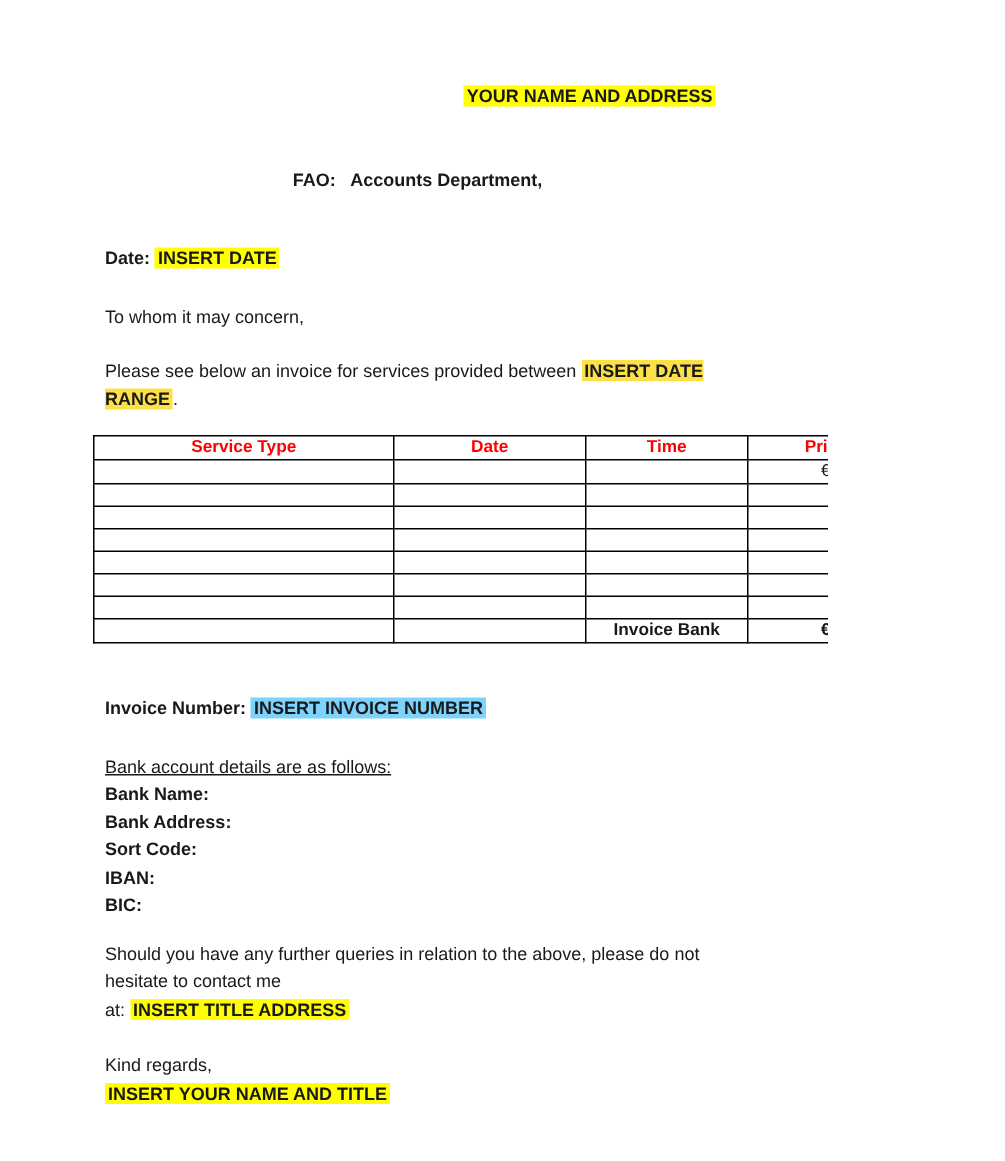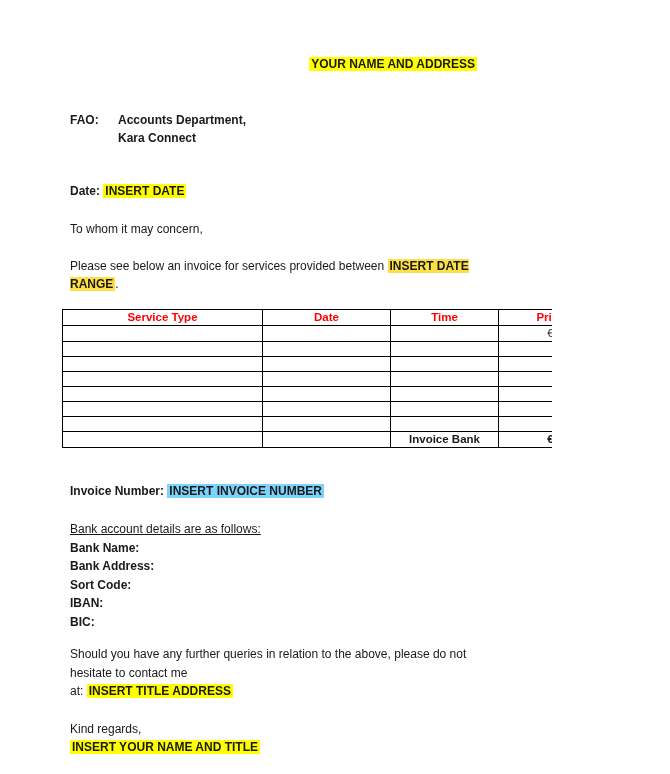--- a/index.html
+++ b/index.html
@@ -11,21 +11,21 @@
     padding:55px 75px 30px 70px;
     font-family:"Liberation Sans","DejaVu Sans",sans-serif;
     font-size:12px; line-height:18.5px;
     color:#191919;
     overflow:hidden;
   }
   .b { font-weight:bold; }
   .u { text-decoration:underline; }
   .hl { font-weight:bold; padding:0 2px; }
   .recipient { text-align:right; }
-  .fao { margin-top:37px; }
+  .fao { margin-top:37px;text-align:center; }
   .fao-label { display:inline-block; width:48px; font-weight:bold; }
   .date-line { margin-top:34px; }
   .salutation { margin-top:20px; }
   .intro { margin-top:18px; }
   table.invoice-table {
     margin-top:15px; margin-left:-8px;
     border-collapse:collapse;
     width:540px;
     table-layout:fixed;
   }
@@ -54,23 +54,20 @@
 
 <div class="page">
 
   <div class="recipient">
     <span class="hl" style="background: rgb(255, 255, 0);">YOUR NAME AND ADDRESS</span>
   </div>
 
   <div class="fao">
     <div>
       <span class="fao-label">FAO:</span><span class="b">Accounts Department,</span>
-    </div>
-    <div>
-      <span class="fao-label"></span><span class="b">Kara Connect</span>
     </div>
   </div>
 
   <p class="date-line">
     <span class="b">Date: </span><span class="hl" style="background: rgb(255, 255, 0); text-align: right;">INSERT DATE</span>
   </p>
 
   <p class="salutation">To whom it may concern,</p>
 
   <p class="intro">

